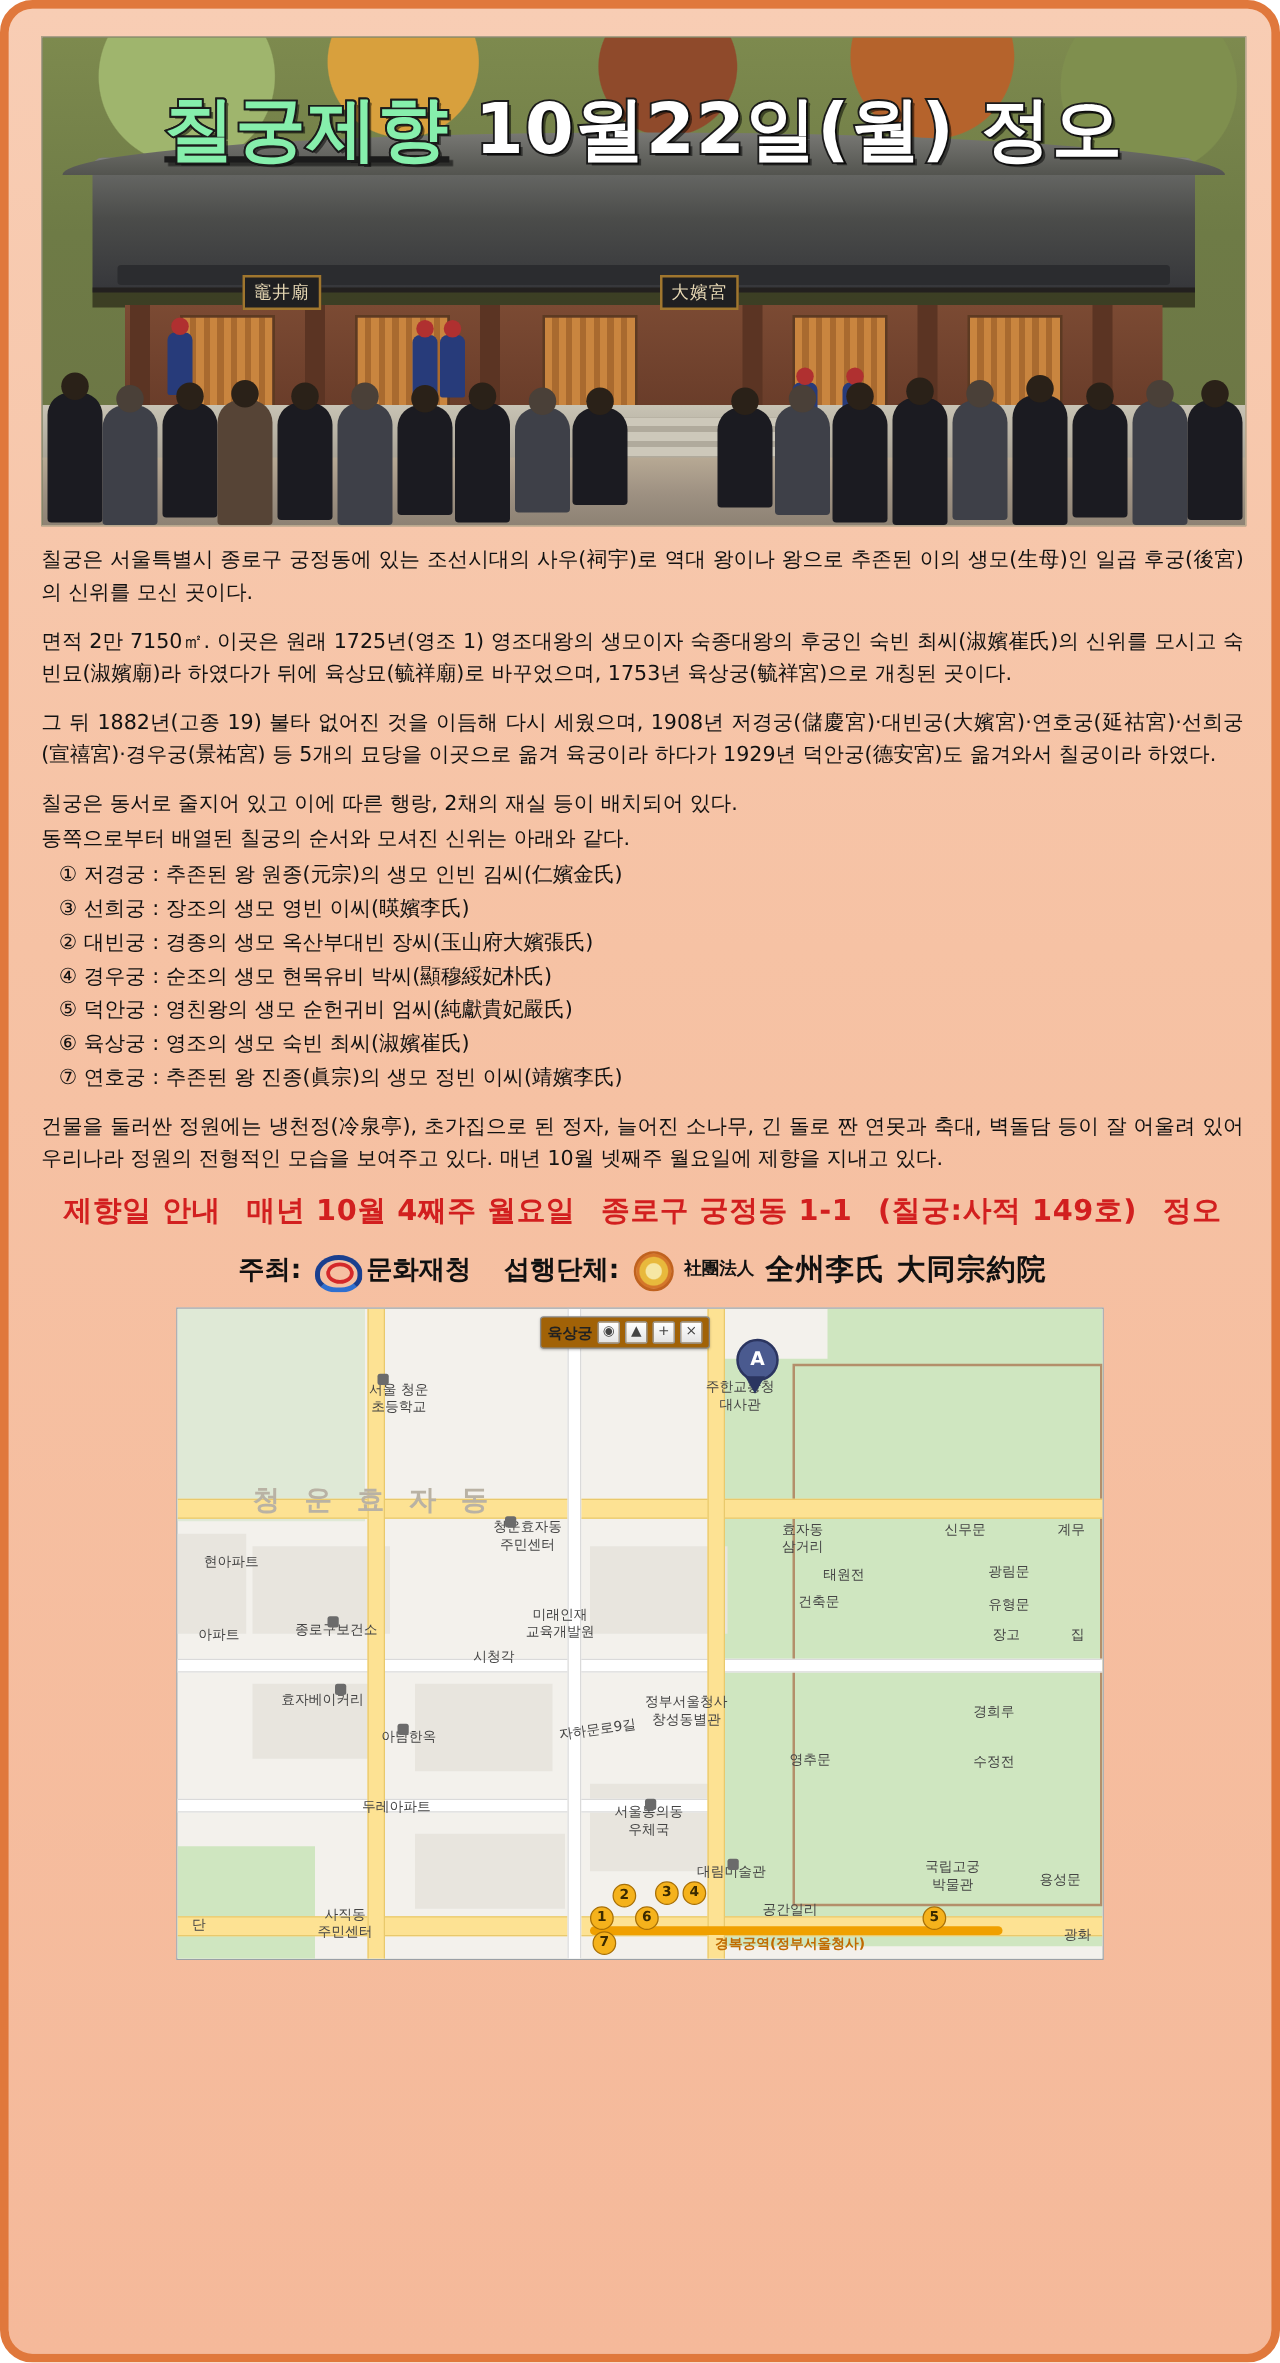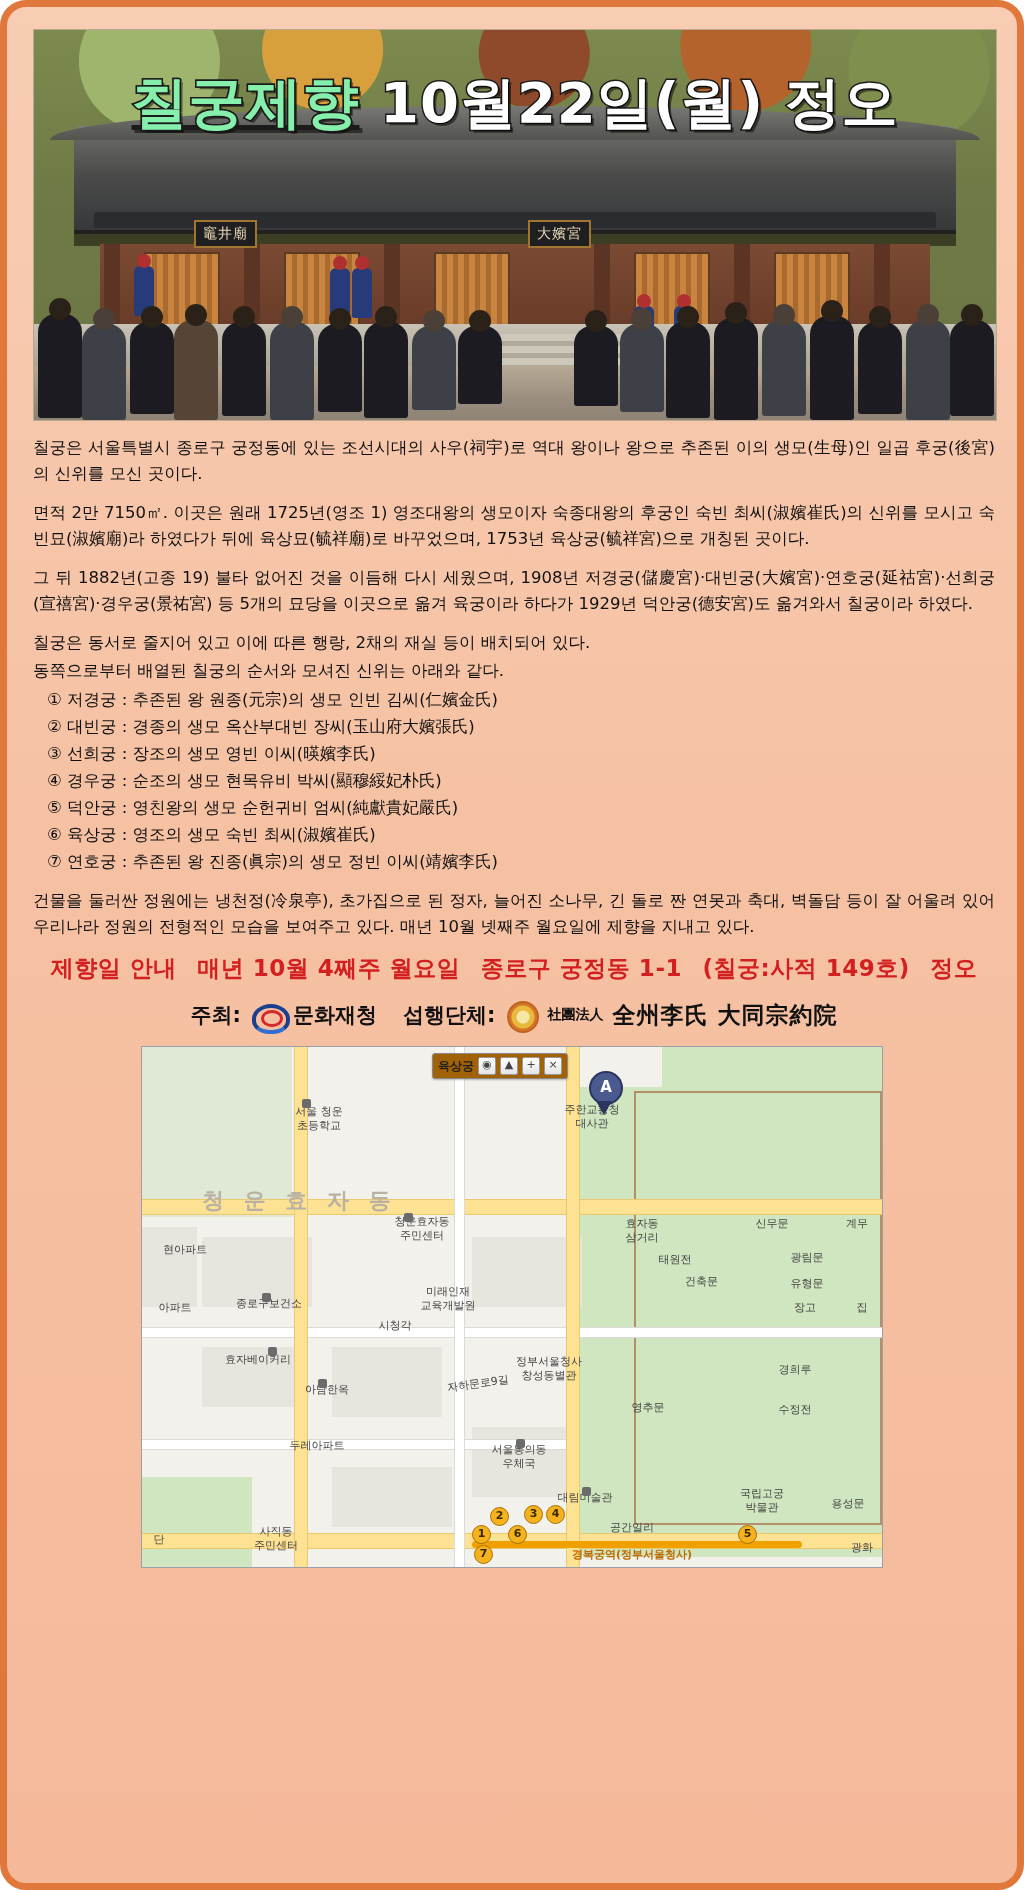--- a/index.html
+++ b/index.html
@@ -476,22 +476,22 @@
   <div class="body-text">
     <p class="para">칠궁은 서울특별시 종로구 궁정동에 있는 조선시대의 사우(祠宇)로 역대 왕이나 왕으로 추존된 이의 생모(生母)인 일곱 후궁(後宮)의 신위를 모신 곳이다.</p>
     <p class="para">면적 2만 7150㎡. 이곳은 원래 1725년(영조 1) 영조대왕의 생모이자 숙종대왕의 후궁인 숙빈 최씨(淑嬪崔氏)의 신위를 모시고 숙빈묘(淑嬪廟)라 하였다가 뒤에 육상묘(毓祥廟)로 바꾸었으며, 1753년 육상궁(毓祥宮)으로 개칭된 곳이다.</p>
     <p class="para">그 뒤 1882년(고종 19) 불타 없어진 것을 이듬해 다시 세웠으며, 1908년 저경궁(儲慶宮)·대빈궁(大嬪宮)·연호궁(延祜宮)·선희궁(宣禧宮)·경우궁(景祐宮) 등 5개의 묘당을 이곳으로 옮겨 육궁이라 하다가 1929년 덕안궁(德安宮)도 옮겨와서 칠궁이라 하였다.</p>
 
     <p class="para tight">칠궁은 동서로 줄지어 있고 이에 따른 행랑, 2채의 재실 등이 배치되어 있다.</p>
     <p class="para tight">동쪽으로부터 배열된 칠궁의 순서와 모셔진 신위는 아래와 같다.</p>
 
     <ul class="list">
       <li>① 저경궁 : 추존된 왕 원종(元宗)의 생모 인빈 김씨(仁嬪金氏)</li>
+      <li>③ 선희궁 : 장조의 생모 영빈 이씨(暎嬪李氏)</li>
       <li>② 대빈궁 : 경종의 생모 옥산부대빈 장씨(玉山府大嬪張氏)</li>
-      <li>③ 선희궁 : 장조의 생모 영빈 이씨(暎嬪李氏)</li>
       <li>④ 경우궁 : 순조의 생모 현목유비 박씨(顯穆綏妃朴氏)</li>
       <li>⑤ 덕안궁 : 영친왕의 생모 순헌귀비 엄씨(純獻貴妃嚴氏)</li>
       <li>⑥ 육상궁 : 영조의 생모 숙빈 최씨(淑嬪崔氏)</li>
       <li>⑦ 연호궁 : 추존된 왕 진종(眞宗)의 생모 정빈 이씨(靖嬪李氏)</li>
     </ul>
 
     <p class="para">건물을 둘러싼 정원에는 냉천정(冷泉亭), 초가집으로 된 정자, 늘어진 소나무, 긴 돌로 짠 연못과 축대, 벽돌담 등이 잘 어울려 있어 우리나라 정원의 전형적인 모습을 보여주고 있다. 매년 10월 넷째주 월요일에 제향을 지내고 있다.</p>
   </div>
 
   <div class="notice">
@@ -557,21 +557,21 @@
     <div class="maplabel" style="left:460px; top:170px; width:80px;">효자동
 삼거리</div>
     <div class="maplabel" style="left:600px; top:170px; width:60px;">신무문</div>
     <div class="maplabel" style="left:690px; top:170px; width:50px;">계무</div>
     <div class="maplabel" style="left:0;   top:196px; width:86px;">현아파트</div>
     <div class="maplabel" style="left:0;   top:254px; width:66px;">아파트</div>
     <div class="maplabel" style="left:72px;  top:250px; width:110px;">종로구보건소</div>
     <div class="maplabel" style="left:256px; top:238px; width:100px;">미래인재
 교육개발원</div>
     <div class="maplabel" style="left:498px; top:206px; width:70px;">태원전</div>
-    <div class="maplabel" style="left:506px; top:228px; width:70px;text-align:right;">건축문</div>
+    <div class="maplabel" style="left:478px; top:228px; width:70px;">건축문</div>
     <div class="maplabel" style="left:630px; top:204px; width:70px;">광림문</div>
     <div class="maplabel" style="left:630px; top:230px; width:70px;">유형문</div>
     <div class="maplabel" style="left:636px; top:254px; width:54px;">장고</div>
     <div class="maplabel" style="left:700px; top:254px; width:40px;">집</div>
     <div class="maplabel" style="left:218px; top:272px; width:70px;">시청각</div>
     <div class="maplabel" style="left:66px;  top:306px; width:100px;">효자베이커리</div>
     <div class="maplabel" style="left:140px; top:336px; width:90px;">아담한옥</div>
     <div class="maplabel" style="left:352px; top:308px; width:110px;">정부서울청사
 창성동별관</div>
     <div class="maplabel" style="left:618px; top:316px; width:70px;">경희루</div>

